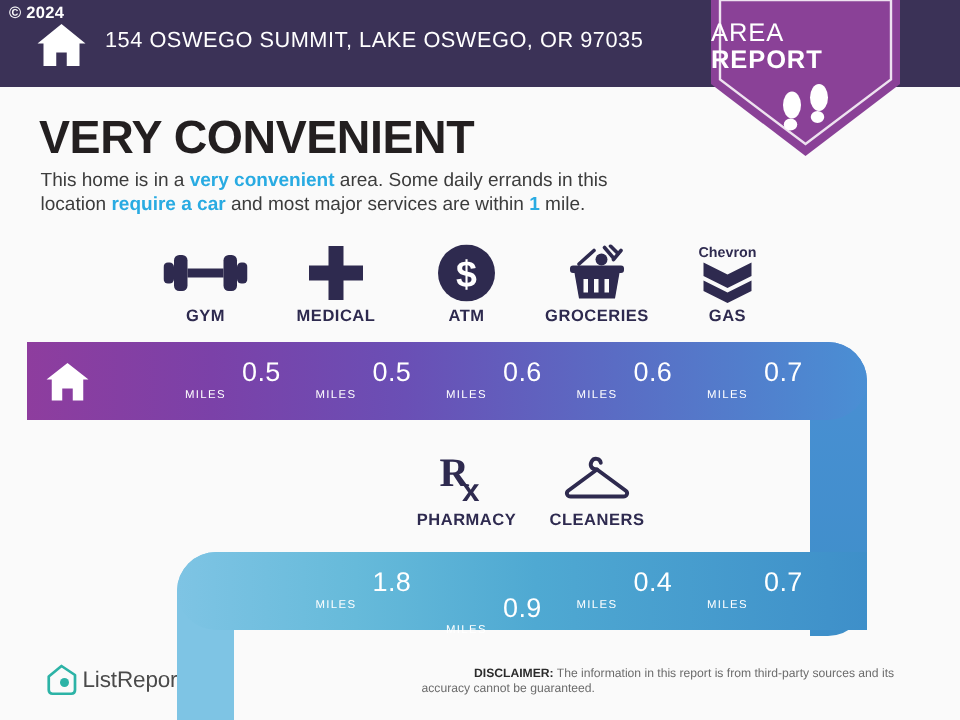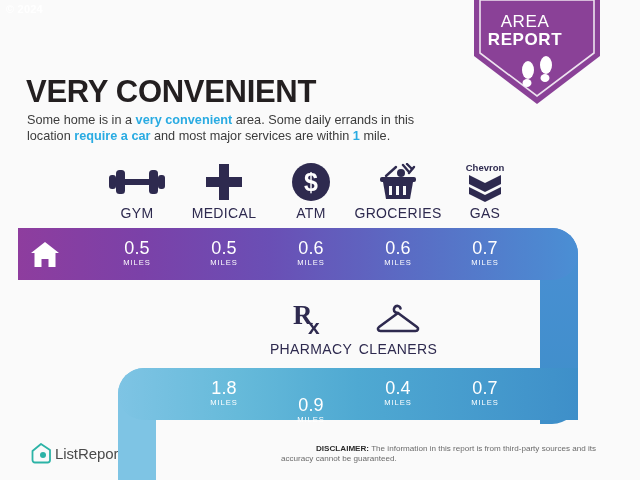--- a/index.html
+++ b/index.html
@@ -34,21 +34,21 @@
     color:#ffffff;font-size:14.5px;letter-spacing:0.35px;
     white-space:nowrap;
   }
 
   
   .badge{
     position:absolute;left:474px;top:-6px;width:126px;height:112px;
     z-index:10;
   }
   .badge-label-top,.badge-label-bot{
-    position:absolute;width:102px;text-align:center;
+    position:absolute;width:102px;text-align:left;
     color:#ffffff;font-size:17px;letter-spacing:0.6px;
   }
   .badge-label-top{top:18px;font-weight:normal;}
   .badge-label-bot{top:36px;font-weight:bold;}
   .badge-feet{position:absolute;left:41px;top:62px;width:44px;height:34px;}
 
   
   .headline{
     position:absolute;left:26px;top:74px;
     font-size:31px;font-weight:bold;color:#231f20;
@@ -64,21 +64,21 @@
   .iconrow{position:absolute;left:0;width:640px;height:62px;}
   .iconrow.row1{top:162px;}
   .iconrow.row2{top:298px;}
   .iconcell{
     position:absolute;width:100px;height:62px;text-align:center;
   }
   .iconart{
     height:40px;display:flex;align-items:center;justify-content:center;
   }
   .iconlabel{
-    font-size:14px;font-weight:normal;color:#2e2a4f;
+    font-size:11px;font-weight:bold;color:#2e2a4f;
     letter-spacing:0.35px;margin-top:3px;
   }
 
   
   .bar-top{
     position:absolute;left:18px;top:228px;width:560px;height:52px;
     background:linear-gradient(90deg,#8e3d9e 0%,#7b41a8 22%,#6a4fb5 45%,#5a6cc4 70%,#4a8fd4 100%);
     border-radius:0 26px 26px 0;
     z-index:2;
   }
@@ -99,40 +99,48 @@
     background:#7ec4e4;
     border-radius:26px 0 0 0;
     z-index:1;
   }
   .bar-home{
     position:absolute;left:30px;top:241px;width:30px;height:27px;z-index:4;
   }
   .distcell{
     position:absolute;width:100px;text-align:center;color:#ffffff;z-index:4;
   }
-  .distval{font-size:18px;line-height:19px;letter-spacing:0.2px;}
+  .distval{font-size:18px;line-height:19px;letter-spacing:0.2px;text-align:right;}
   .distunit{font-size:7.6px;letter-spacing:0.9px;margin-top:0px;}
 
   
   .lr-logo{position:absolute;left:30px;top:442px;width:22px;height:22px;}
   .lr-text{
     position:absolute;left:55px;top:445px;
     font-size:15px;color:#4a4a4a;letter-spacing:-0.1px;
   }
   .disclaimer{
     position:absolute;left:281px;top:444px;width:330px;
     font-size:8.1px;color:#6b6b6b;line-height:10px;
   }
   .disclaimer b{color:#2b2b2b;padding-left:35px;}
 </style>
 </head>
 <body>
 
 <div id="page">
 
+  <div class="header">
+    <div class="header-home">
+      <svg viewBox="0 0 34 32" width="34" height="32">
+        <path d="M17 2 L33 15 L29 15 L29 30 L20.5 30 L20.5 21 L13.5 21 L13.5 30 L5 30 L5 15 L1 15 Z" fill="#ffffff"></path>
+      </svg>
+    </div>
+    <div class="header-address">154 OSWEGO SUMMIT, LAKE OSWEGO, OR 97035</div>
+  </div>
   <div class="copyright">© 2024</div>
 
   <div class="badge">
     <svg viewBox="0 0 126 112" width="126" height="112" style="position:absolute;left:0;top:0;">
       <path d="M0 0 L126 0 L126 62 L63 110 L0 62 Z" fill="#8a4197"></path>
       <path d="M6 6 L120 6 L120 59 L63 102 L6 59 Z" fill="none" stroke="#ffffff" stroke-width="1.6" opacity="0.85"></path>
     </svg>
     <div class="badge-label-top">AREA</div>
     <div class="badge-label-bot">REPORT</div>
     <div class="badge-feet">
@@ -140,21 +148,21 @@
         <ellipse cx="13" cy="14" rx="6" ry="9" fill="#ffffff"></ellipse>
         <ellipse cx="12" cy="27" rx="4.5" ry="4" fill="#ffffff"></ellipse>
         <ellipse cx="31" cy="9" rx="6" ry="9" fill="#ffffff"></ellipse>
         <ellipse cx="30" cy="22" rx="4.5" ry="4" fill="#ffffff"></ellipse>
       </svg>
     </div>
   </div>
 
   <div class="headline">VERY CONVENIENT</div>
   <div class="subcopy">
-    <span>Some home is in a </span><span class="hl">very convenient</span><span> area. Some daily errands in this location </span><span class="hl">require a car</span><span> and most major services are within </span><span class="hl">1</span><span> mile.</span>
+    <span>This home is in a </span><span class="hl">very convenient</span><span> area. Some daily errands in this location </span><span class="hl">require a car</span><span> and most major services are within </span><span class="hl">1</span><span> mile.</span>
   </div>
 
   <div class="iconrow row1">
 
     <div class="iconcell" style="left:87px;">
       <div class="iconart">
         <svg viewBox="0 0 56 34" width="56" height="34">
           <rect x="0" y="10" width="7" height="14" rx="3" fill="#2e2a4f"></rect>
           <rect x="7" y="5" width="9" height="24" rx="3.5" fill="#2e2a4f"></rect>
           <rect x="16" y="14" width="24" height="6" fill="#2e2a4f"></rect>

